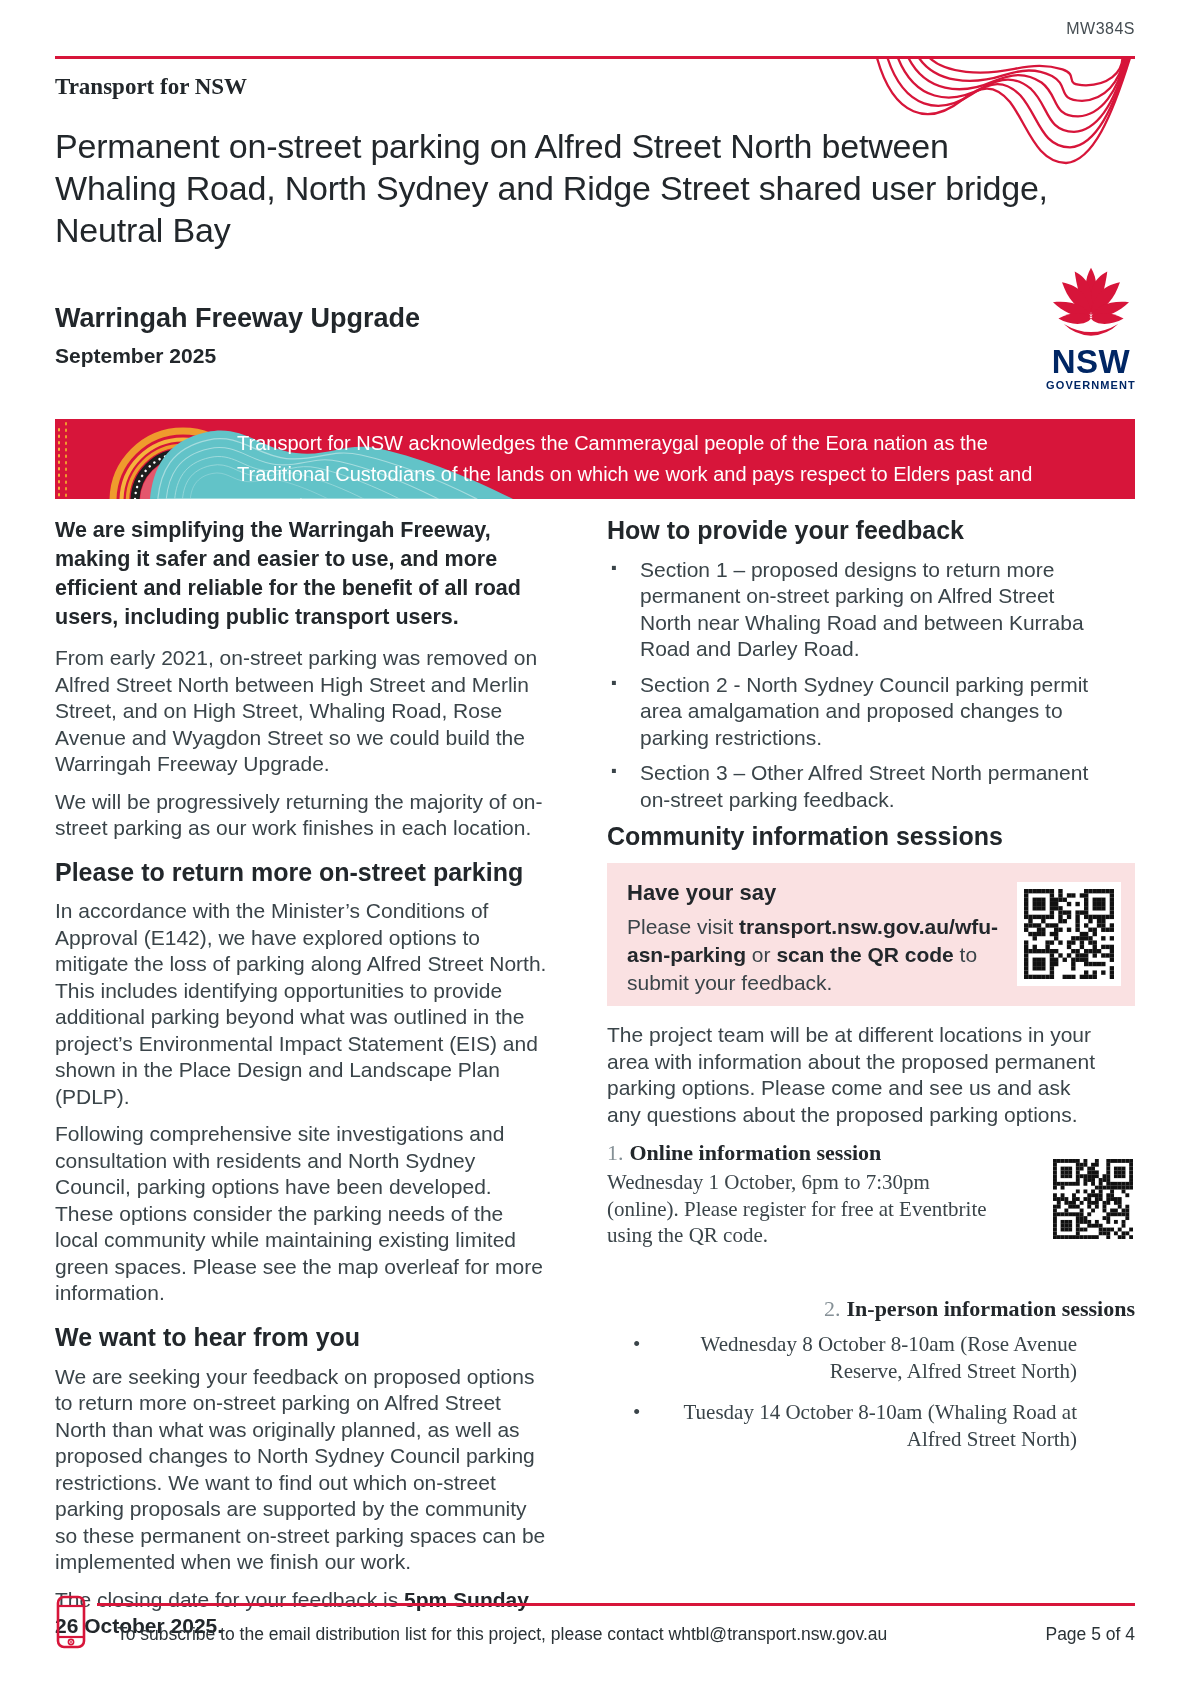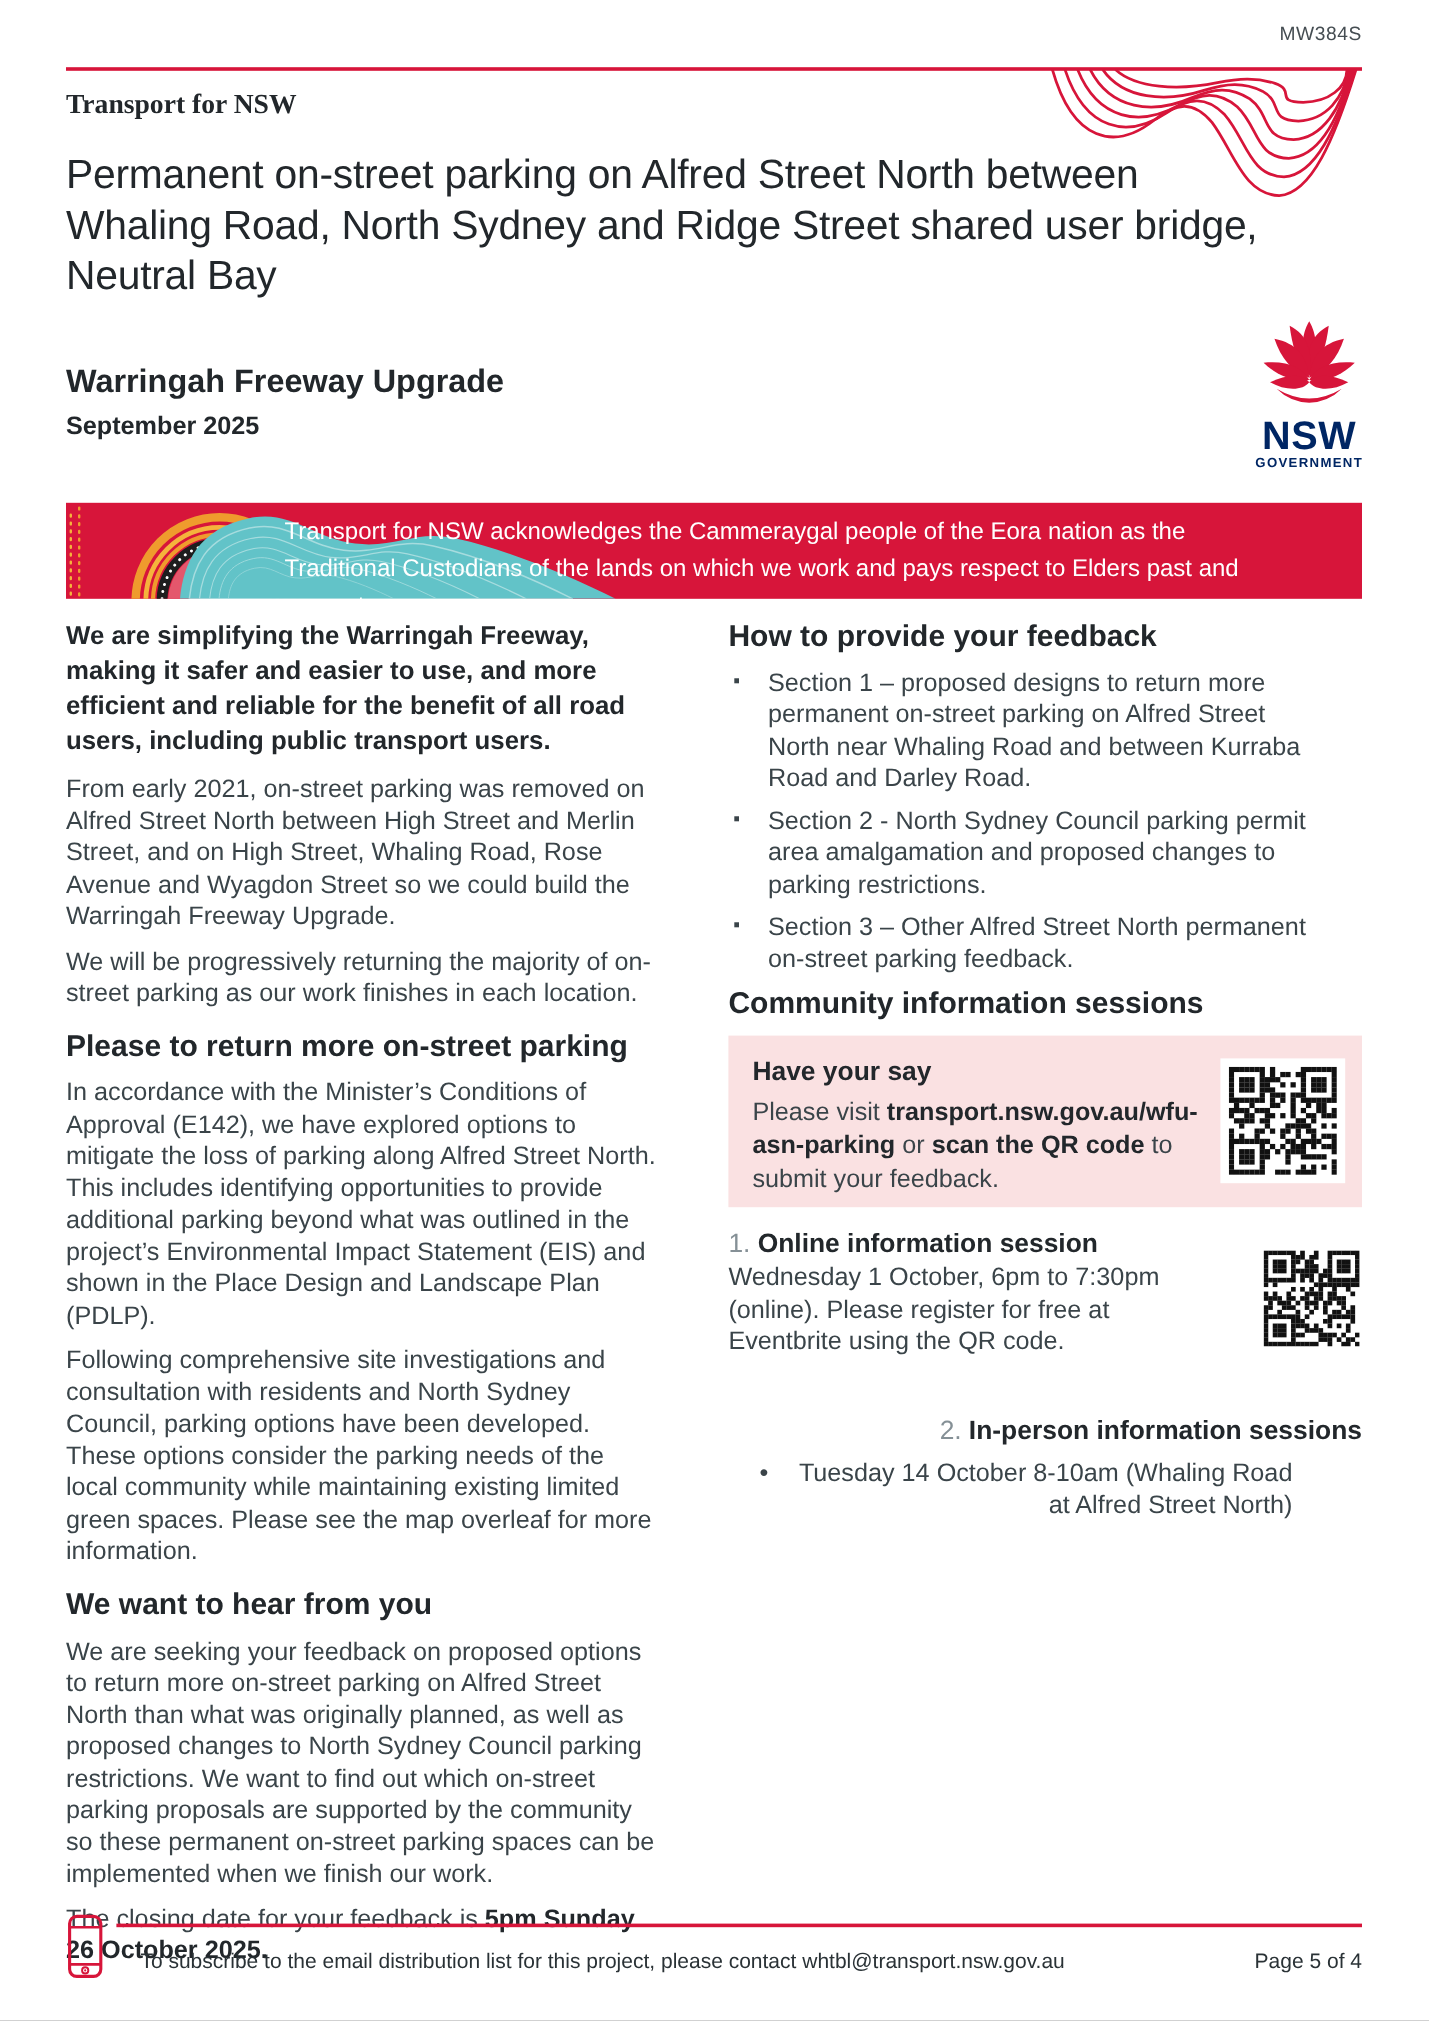--- a/index.html
+++ b/index.html
@@ -42,21 +42,21 @@
   ul.sections{list-style:none;margin:2px 0 4px 0;}
   ul.sections li{position:relative;font-size:21px;line-height:26.5px;color:var(--body);padding-left:33px;margin-bottom:9px;max-width:492px;}
   ul.sections li::before{content:"\00B7";position:absolute;left:3px;top:-2px;font-size:28px;font-weight:700;color:var(--body);}
 
   .pink-box{position:relative;background:var(--pink);width:528px;height:143px;padding:17px 20px;margin:2px 0 16px 0;}
   .pink-box .pb-title{font-size:22px;font-weight:700;color:var(--ink);margin-bottom:7px;}
   .pink-box .pb-body{font-size:21px;line-height:28px;color:var(--body);max-width:372px;}
   .qr-tile{position:absolute;right:14px;top:19px;width:104px;height:104px;background:#fff;padding:7px;}
   .qr-tile svg{display:block;width:100%;height:100%;}
 
-  .session{position:relative;margin-top:6px;}
+  .session{position:relative;margin-top:6px;font-family:Liberation Serif, serif;}
   .session .s-head{font-size:22px;line-height:28px;margin-bottom:2px;}
   .session .s-num{color:#859096;font-weight:400;margin-right:6px;}
   .session .s-title{font-weight:700;color:var(--ink);}
   .session .s-body{max-width:382px;}
   .qr-plain{position:absolute;right:2px;top:20px;width:80px;height:80px;}
   .qr-plain svg{display:block;width:100%;height:100%;}
 
   .inperson{margin-top:46px;text-align:right;}
   ul.dots{list-style:none;margin-top:8px;}
   ul.dots li{position:relative;font-size:21px;line-height:27.5px;color:var(--body);padding-left:56px;margin-bottom:13px;max-width:470px;}
@@ -391,20 +391,21 @@
               <rect x="11" y="20" width="1.02" height="1.02" fill="#111"></rect>
               <rect x="13" y="20" width="1.02" height="1.02" fill="#111"></rect>
               <rect x="14" y="20" width="1.02" height="1.02" fill="#111"></rect>
               <rect x="15" y="20" width="1.02" height="1.02" fill="#111"></rect>
               <rect x="16" y="20" width="1.02" height="1.02" fill="#111"></rect>
               <rect x="20" y="20" width="1.02" height="1.02" fill="#111"></rect>
             </svg>
           </div>
       </div>
 
+      <p style="max-width:492px;">The project team will be at different locations in your area with information about the proposed permanent parking options. Please come and see us and ask any questions about the proposed parking options.</p>
 
       <div class="session">
         <div class="s-head"><span class="s-num">1.</span><span class="s-title">Online information session</span></div>
         <p class="s-body">Wednesday 1 October, 6pm to 7:30pm (online). Please register for free at Eventbrite using the QR code.</p>
         <div class="qr-plain">
             <svg class="qr" viewBox="0 0 21 21">
               <rect x="0" y="0" width="1.02" height="1.02" fill="#111"></rect>
               <rect x="1" y="0" width="1.02" height="1.02" fill="#111"></rect>
               <rect x="2" y="0" width="1.02" height="1.02" fill="#111"></rect>
               <rect x="3" y="0" width="1.02" height="1.02" fill="#111"></rect>
@@ -650,20 +651,21 @@
               <rect x="17" y="20" width="1.02" height="1.02" fill="#111"></rect>
               <rect x="18" y="20" width="1.02" height="1.02" fill="#111"></rect>
               <rect x="20" y="20" width="1.02" height="1.02" fill="#111"></rect>
             </svg>
           </div>
       </div>
 
       <div class="session inperson">
         <div class="s-head"><span class="s-num">2.</span><span class="s-title">In-person information sessions</span></div>
         <ul class="dots">
+          <li>Wednesday 8 October 8-10am (Rose Avenue Reserve, Alfred Street North)</li>
           <li>Tuesday 14 October 8-10am (Whaling Road at Alfred Street North)</li>
         </ul>
       </div>
     </div>
   </div>
 
   <div class="footer-rule"></div>
   <div class="phone">
     <svg viewBox="0 0 30 54">
       <rect x="2" y="2" width="26" height="50" rx="6" fill="none" stroke="#D7153A" stroke-width="2.6"></rect>

